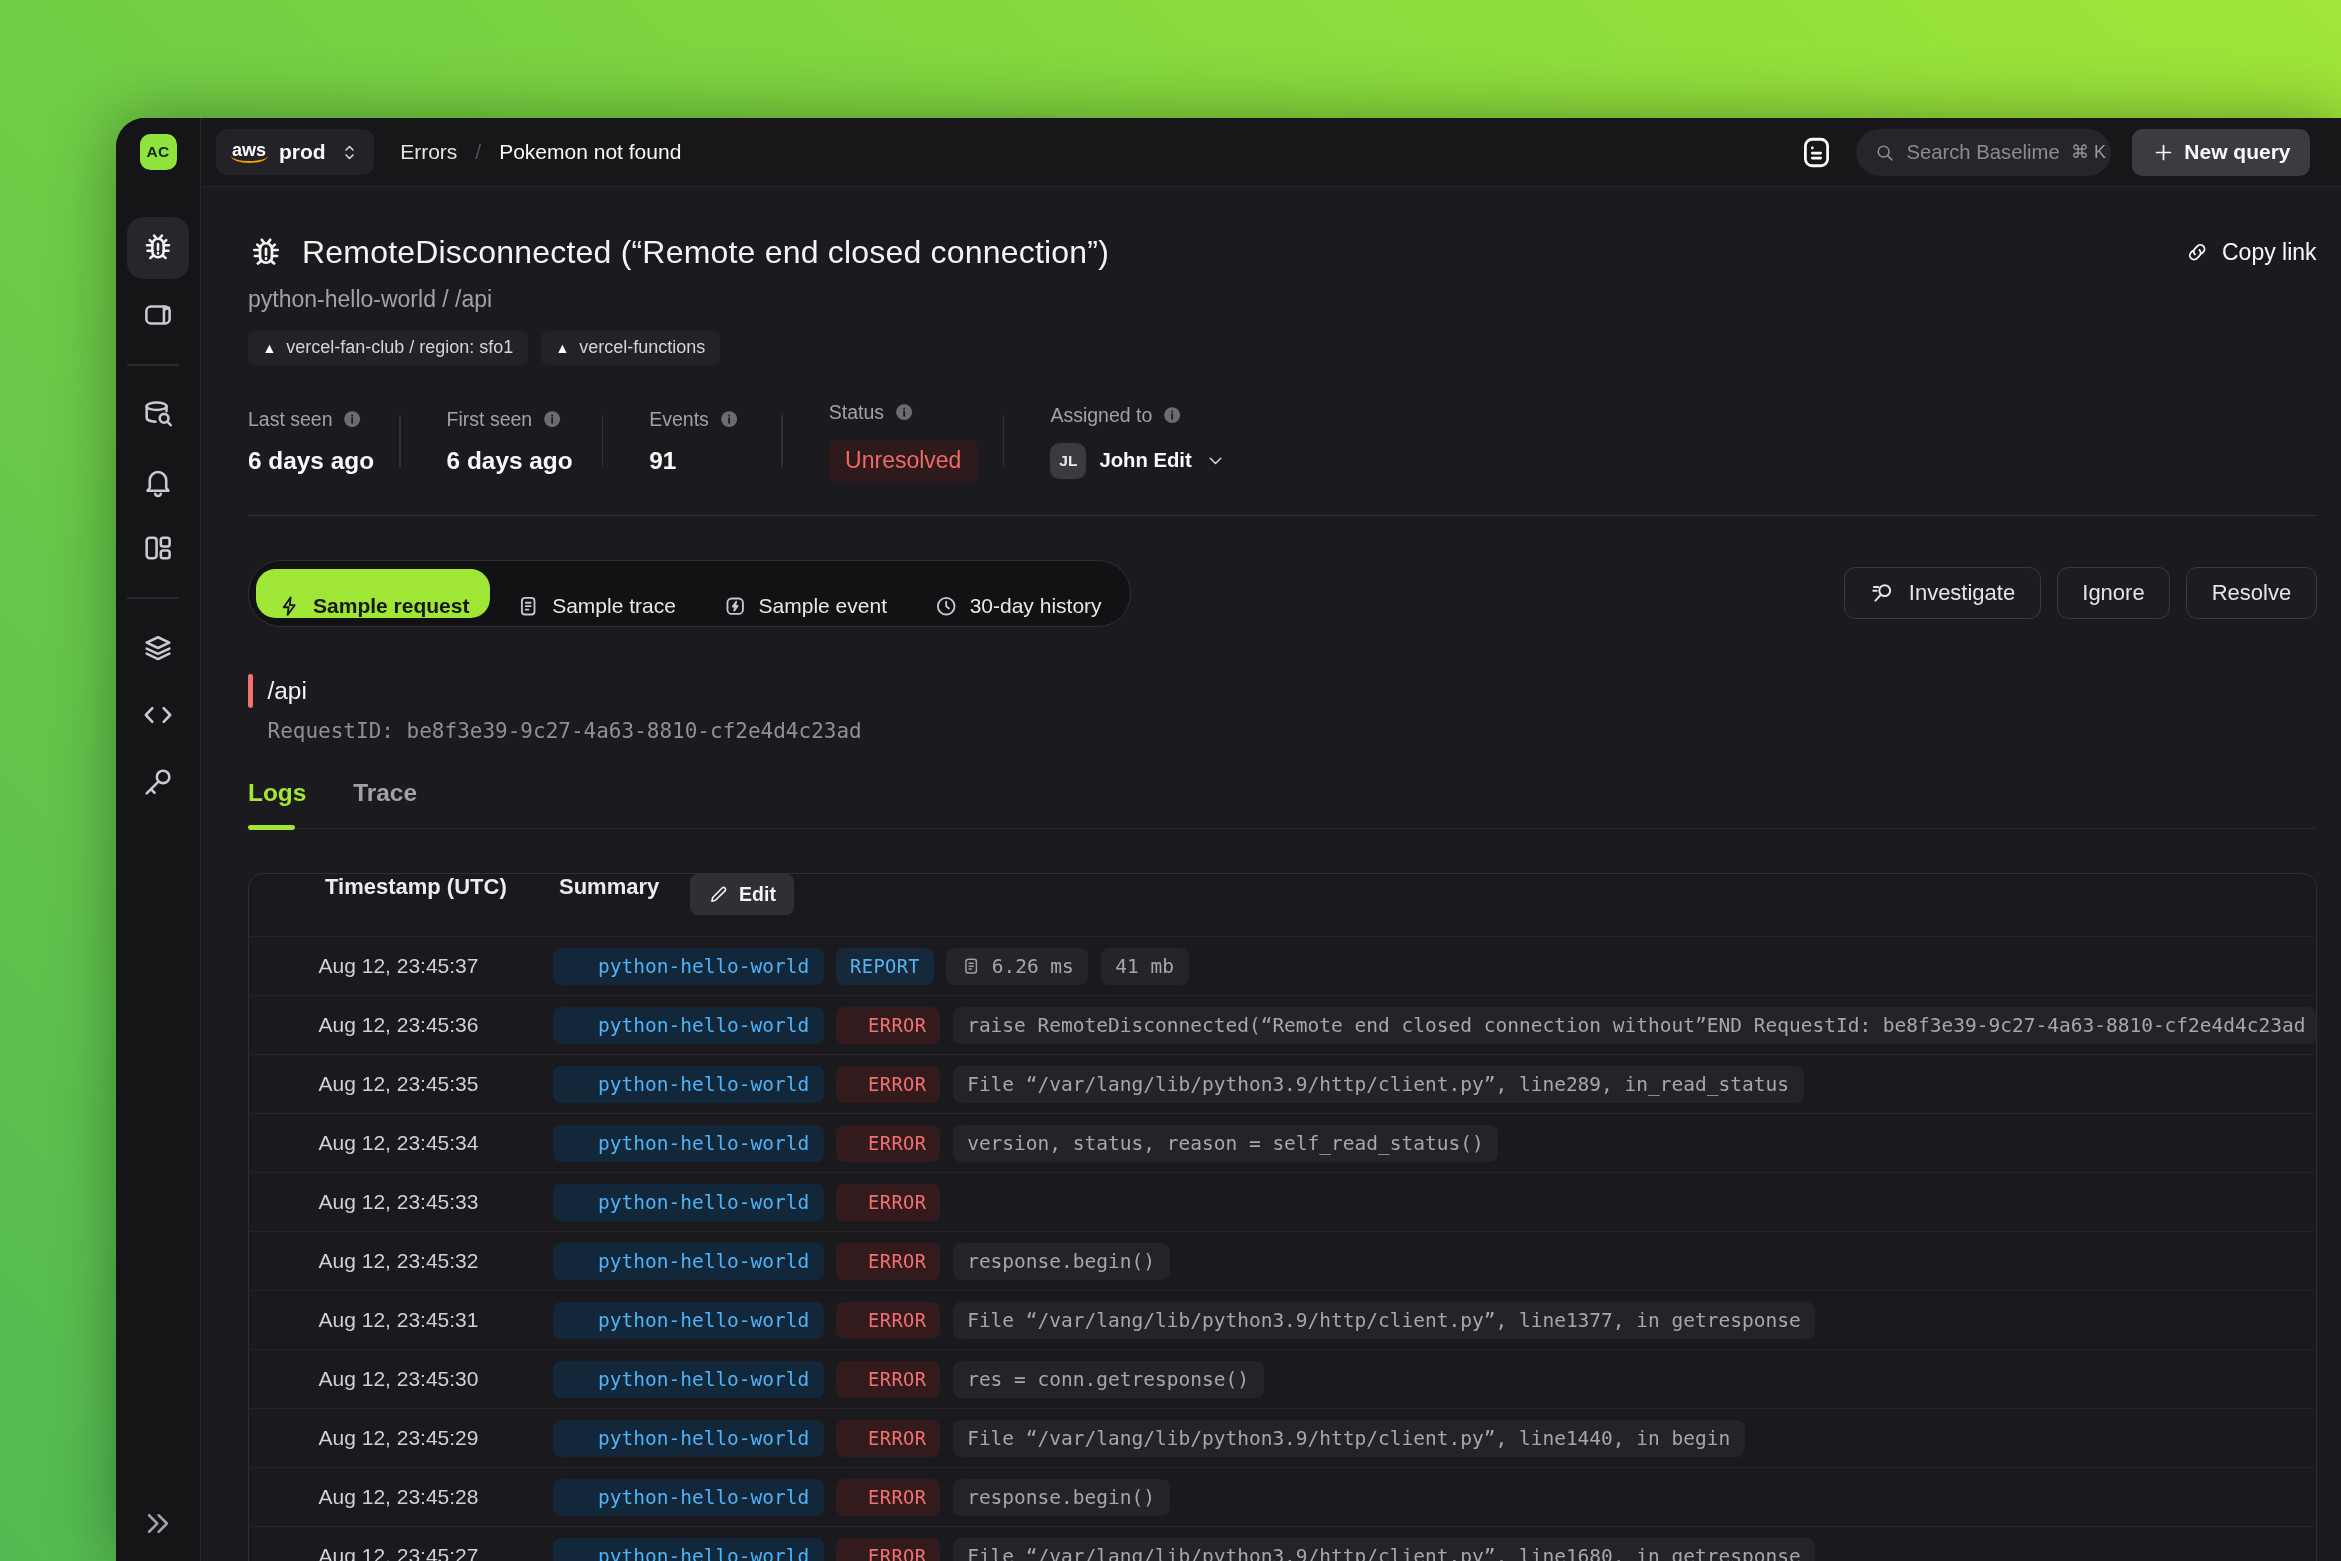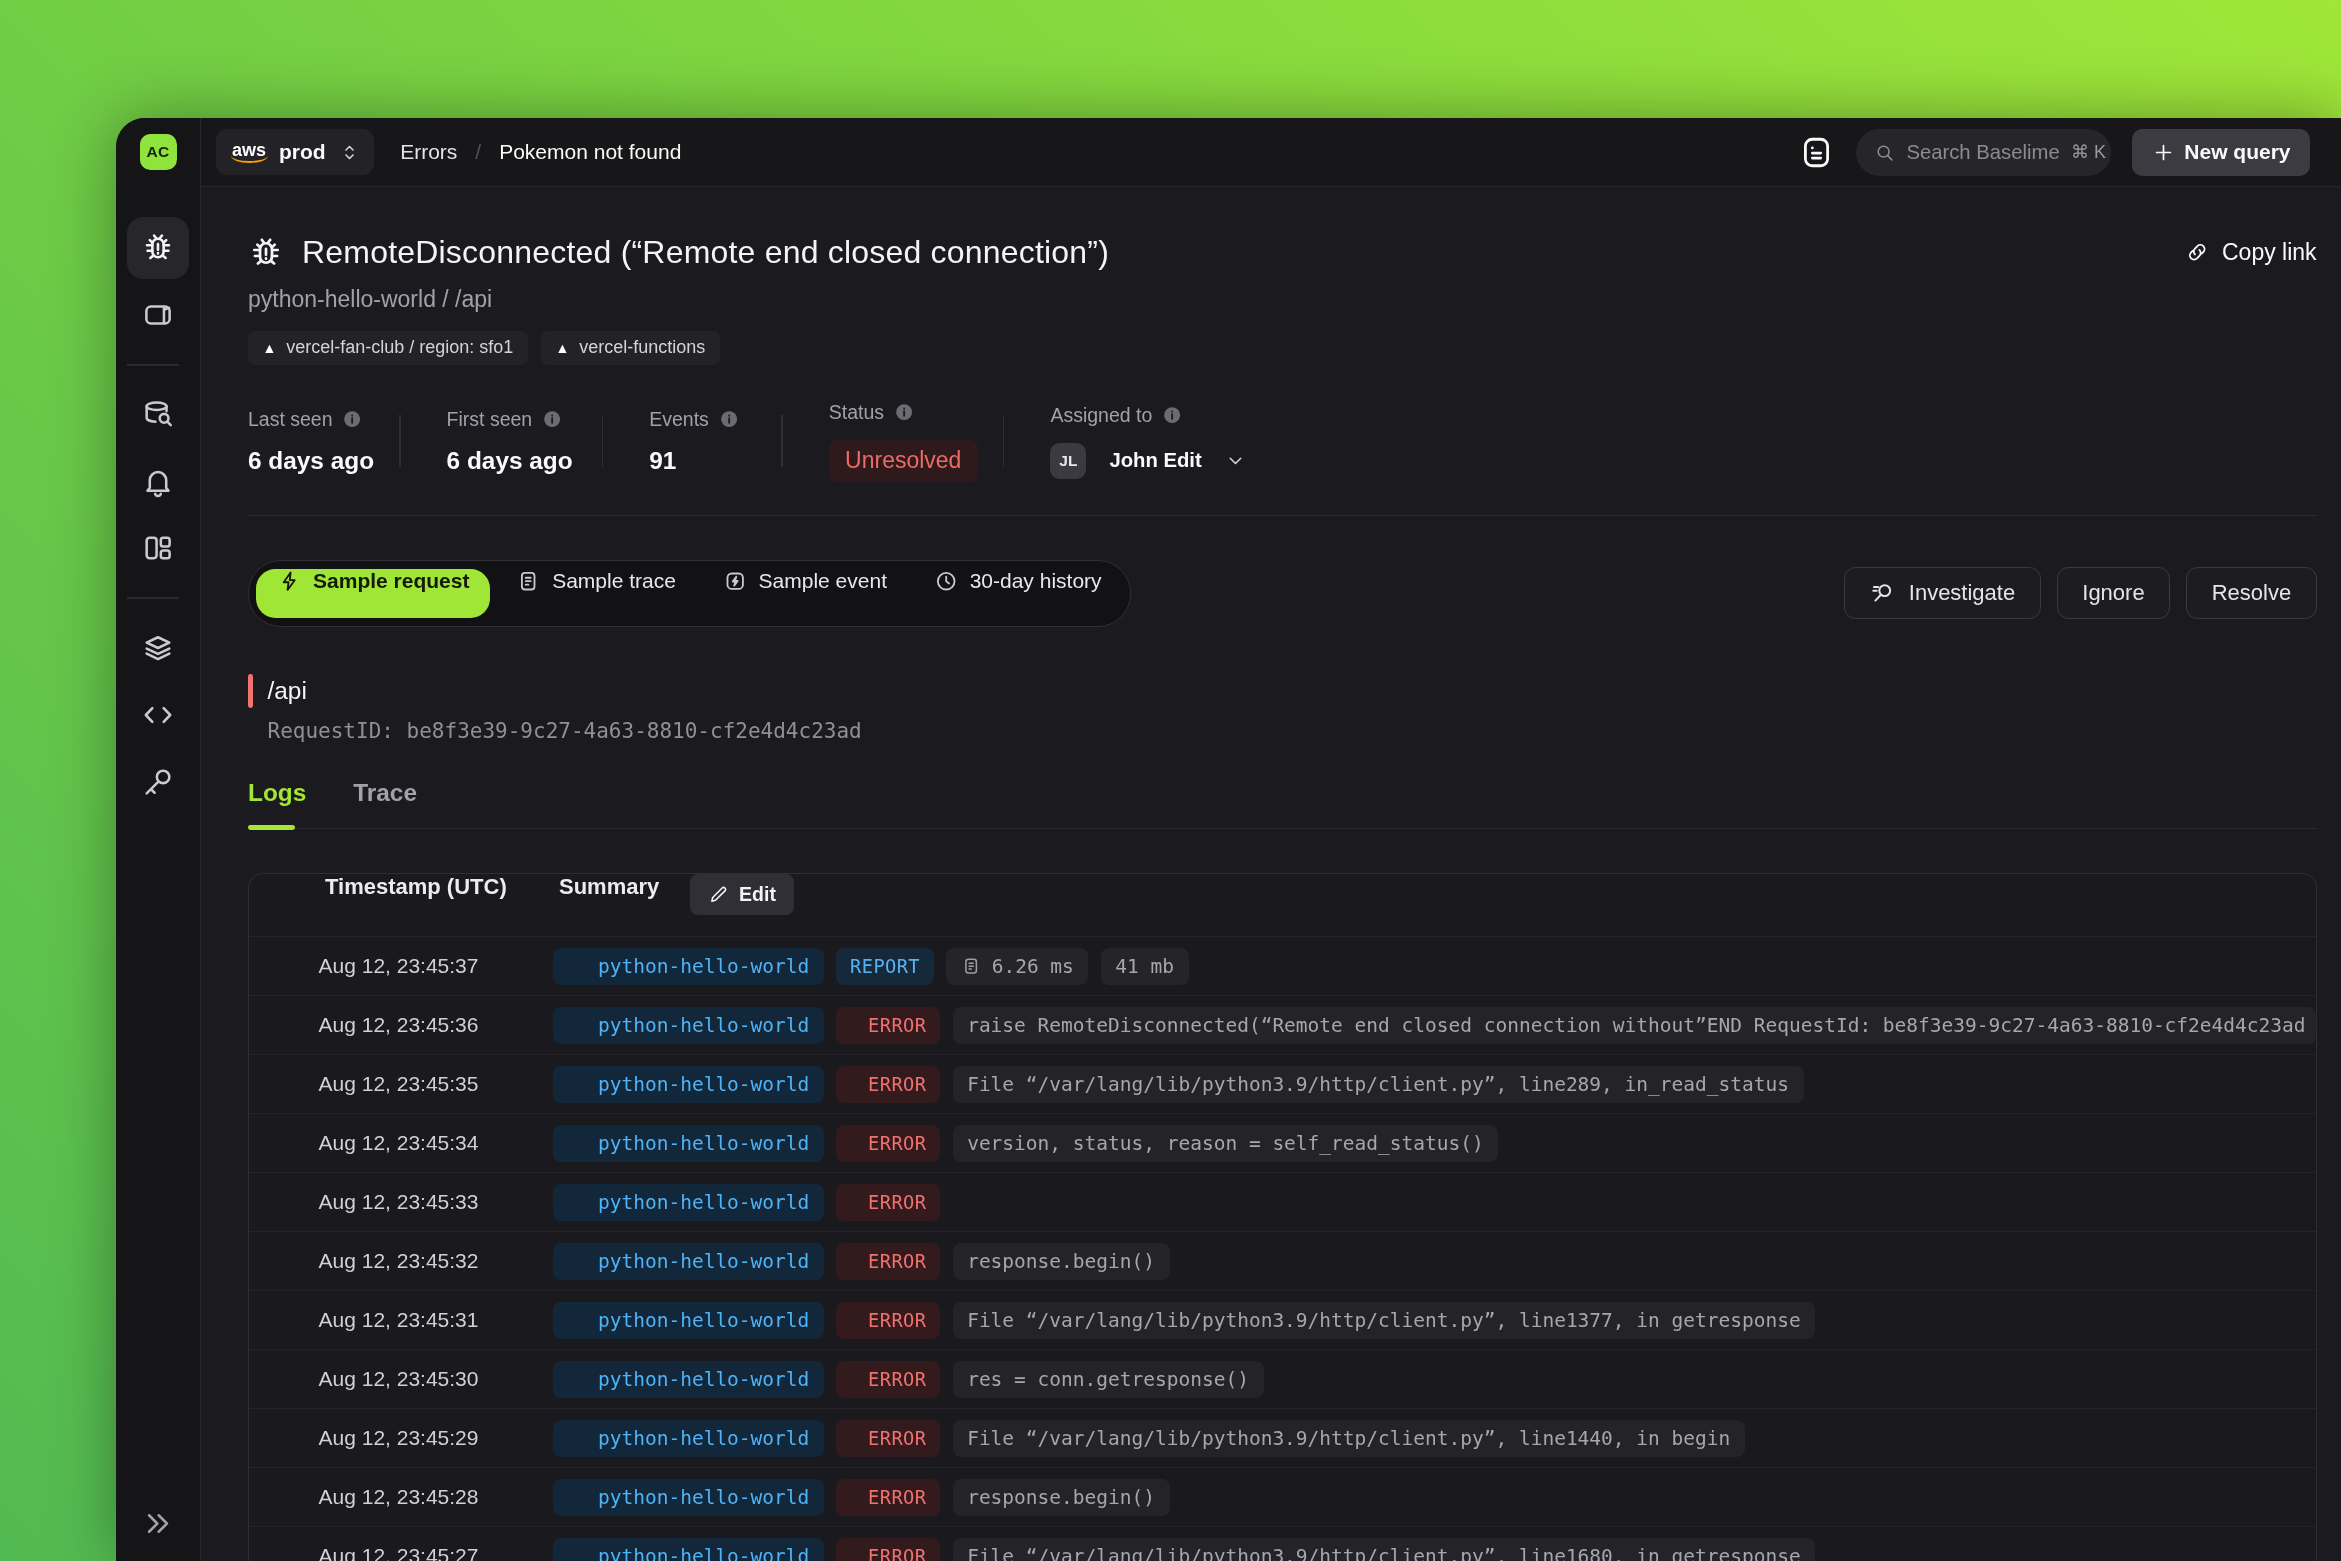--- a/index.html
+++ b/index.html
@@ -100,34 +100,34 @@
   .tag .tri { font-size:14px; color:#fff; }
 
   .stats-row { display:flex; align-items:center; margin-top:36px; }
   .stat { display:flex; flex-direction:column; gap:16.3px; }
   .stat-label { display:flex; align-items:center; gap:9.8px; color:#a1a1aa; font-size:19.5px; }
   .info-ic { width:20.3px; height:20.3px; color:#6b6b72; }
   .stat-value { font-size:24.4px; font-weight:600; color:#fafafa; }
   .stat-divider { width:1.6px; height:52px; background:#2f2f34; margin:0 0 0 0; }
   .status-pill { display:inline-flex; align-items:center; height:42px; padding:0 16.3px; border-radius:8.1px;
     background:#2e191b; color:#ef6a66; font-size:23px; font-weight:500; width:max-content; }
-  .assignee { display:flex; align-items:center; gap:23px; cursor:pointer; }
+  .assignee { display:flex; align-items:center; gap:13px; cursor:pointer; }
   .assignee-av { width:36px; height:36px; border-radius:9.8px; background:#3a3a40; color:#e8e8ea;
     display:flex; align-items:center; justify-content:center; font-size:15.5px; font-weight:700; }
   .assignee-name { font-size:20.3px; font-weight:700; color:#fafafa; }
   .assignee .svgslot { width:21px; height:21px; color:#d4d4d8; }
 
   
   .toolbar { margin-top:44px; display:flex; align-items:center; }
   .sample-tabs {
     display:flex; align-items:center; gap:4.9px; border:1.6px solid #2f2f34; background:#121215;
     border-radius:33px; padding:7.3px; height:67px;
   }
   .sample-tab {
-    display:flex; align-items:flex-start; gap:11.4px; height:49px; padding:0 21px; border-radius:19.5px;
+    display:flex; align-items:flex-end; gap:11.4px; height:49px; padding:0 21px; border-radius:19.5px;
     color:#e8e8ea; font-size:21px; font-weight:500; background:none; border:none; font-family:inherit; cursor:pointer;
   }
   .sample-tab .svgslot { width:24.4px; height:24.4px; color:#c8c8cd; }
   .sample-tab.active { background:#9fe636; color:#15190a; font-weight:700; }
   .sample-tab.active .svgslot { color:#15190a; }
   .toolbar-actions { margin-left:auto; display:flex; gap:16.3px; }
   .action-btn {
     height:52px; border:1.6px solid #3a3a40; background:#1d1d21; border-radius:11.4px; color:#e5e5e5;
     font-size:22px; font-weight:500; padding:0 24.4px; display:flex; align-items:center; gap:13px;
     font-family:inherit; cursor:pointer;

